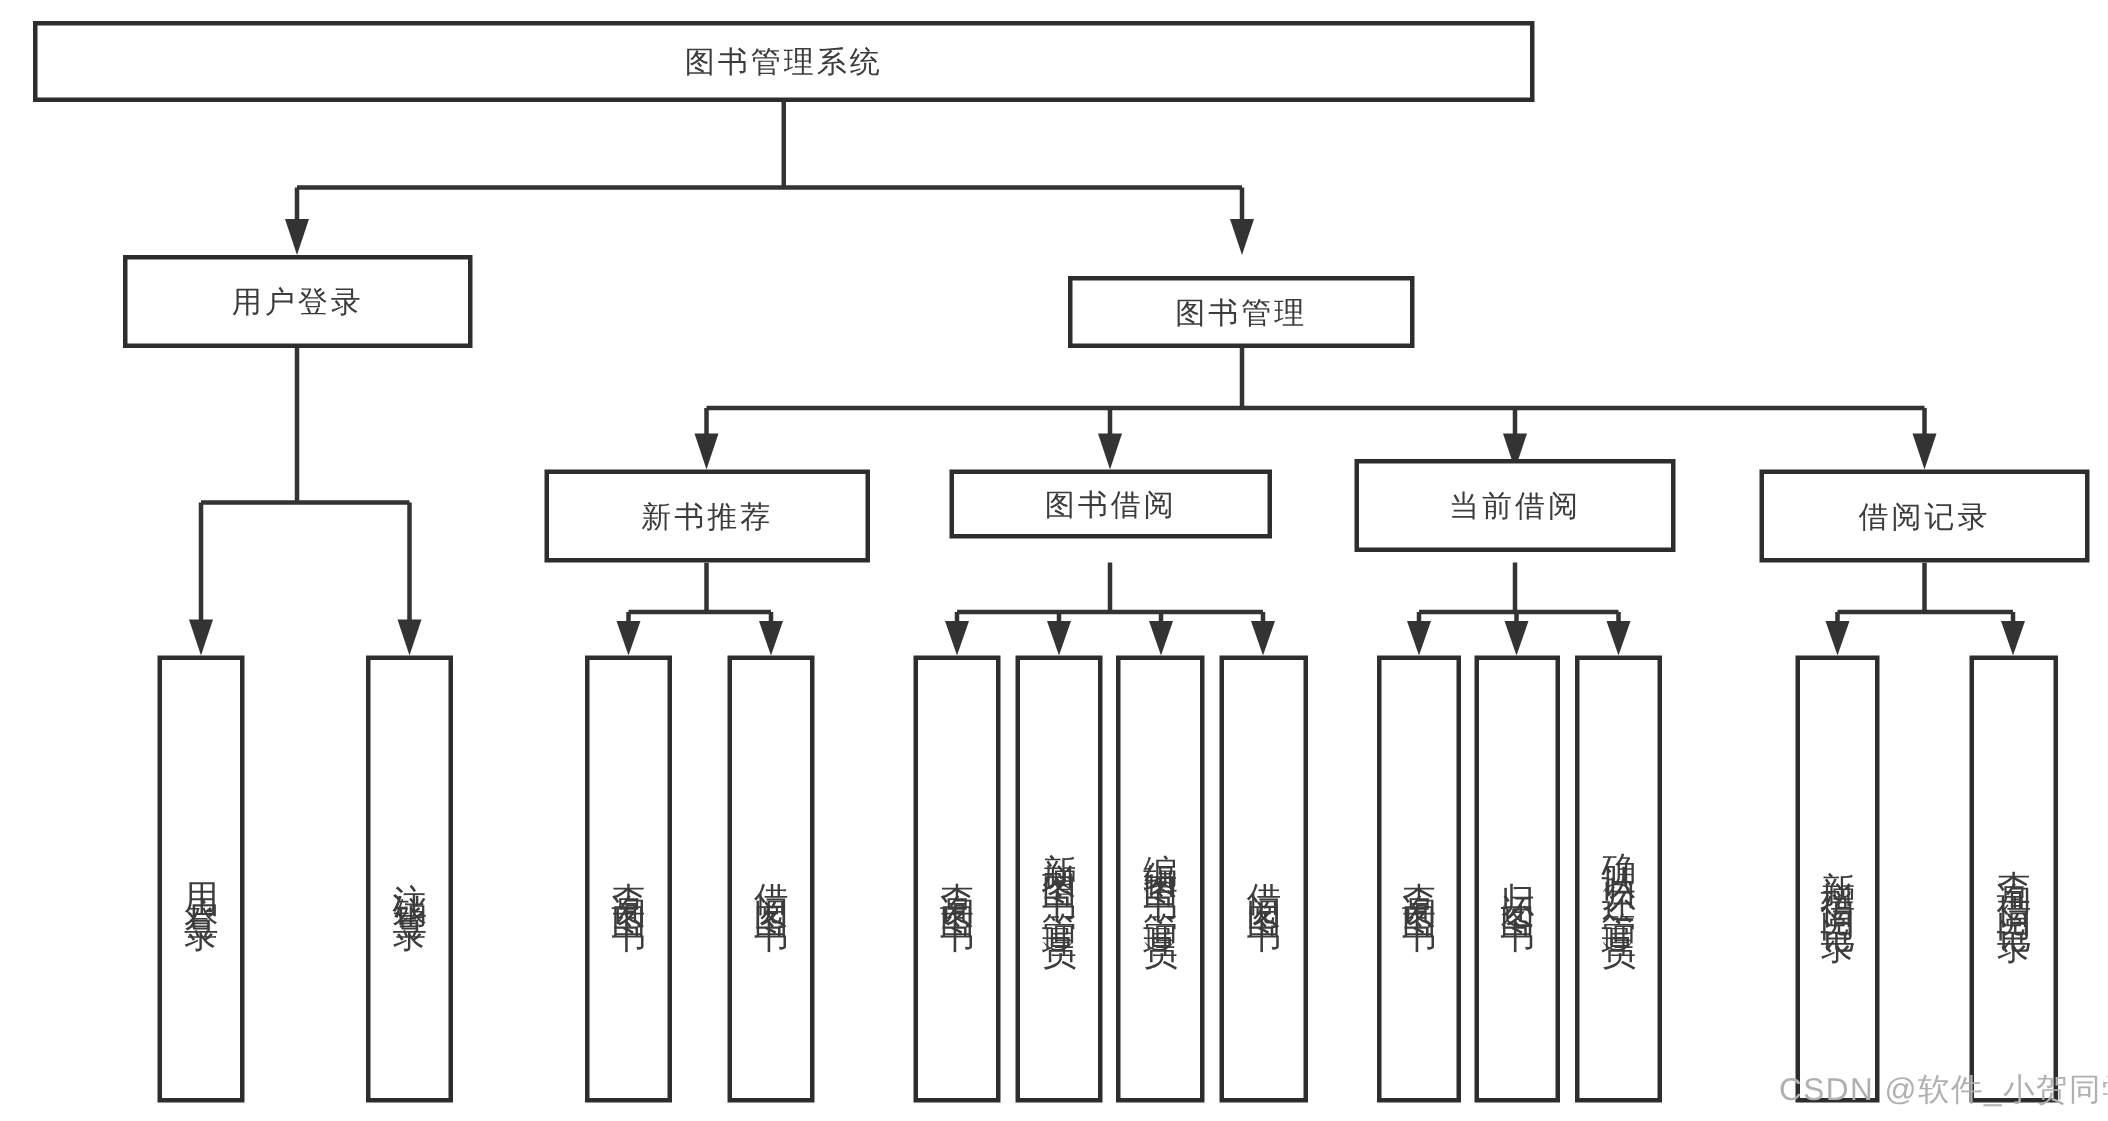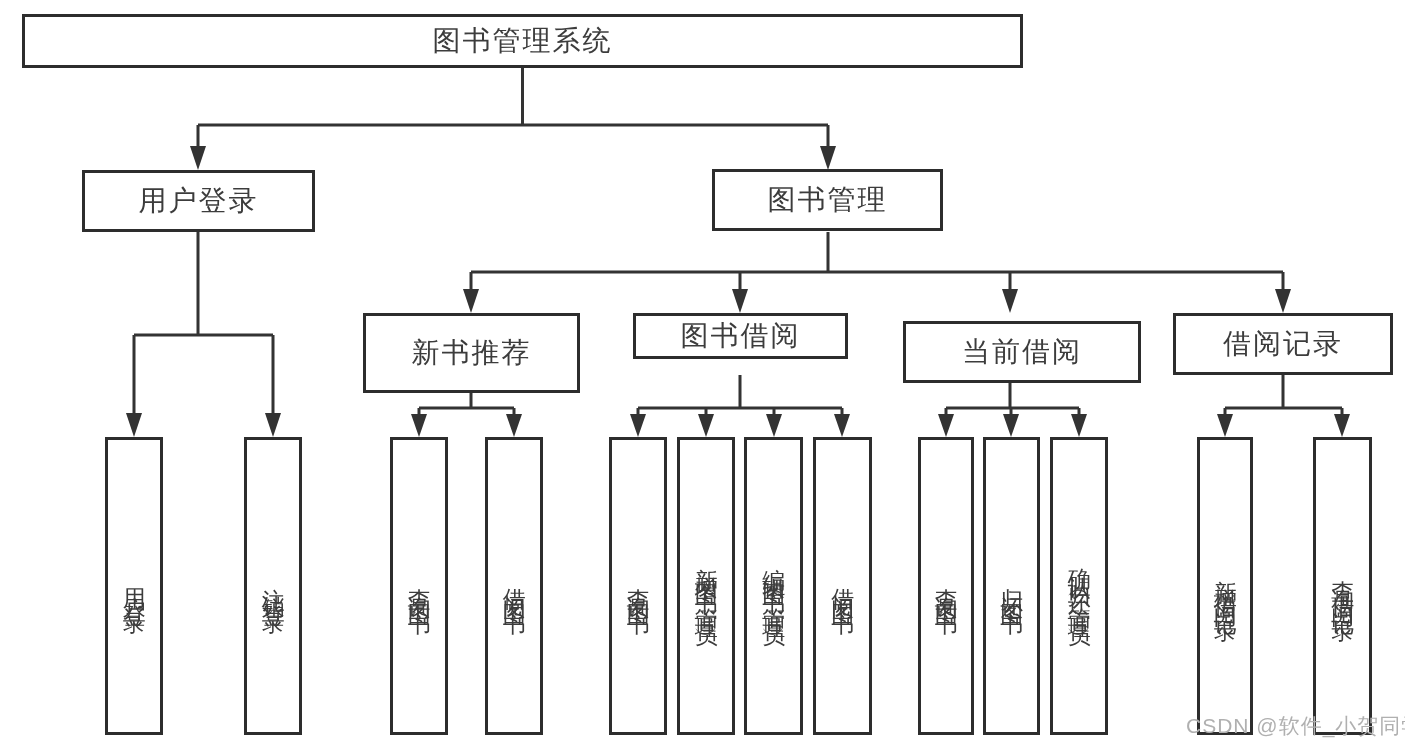--- a/index.html
+++ b/index.html
@@ -20,21 +20,21 @@
   .cline{stroke:var(--line,#333);stroke-width:3;fill:none;}
   .ahead{fill:var(--line,#333);stroke:none;}
   .node{
     position:absolute;z-index:2;
     background:#fff;
     border:3px solid var(--box_border,#2d2d2d);
     box-sizing:border-box;
     display:flex;align-items:center;justify-content:center;
     color:var(--text,#3c3c3c);
   }
-  .node.h{font-size:28px;letter-spacing:2px;white-space:nowrap;}
+  .node.h{font-size:20px;letter-spacing:2px;white-space:nowrap;}
   .node.leaf .vtext{
     writing-mode:vertical-rl;
     text-orientation:mixed;
     font-size:23px;
     letter-spacing:8px;
     line-height:1.1;
     white-space:nowrap;
     color:var(--text,#3c3c3c);
   }
   .watermark{
@@ -82,25 +82,25 @@
     <polygon class="ahead" points="1071,414 1087,414 1079,437"></polygon>
 
     <path class="cline" d="M1283 375 V408 M1225 408 H1342 M1225 408 V418 M1342 408 V418"></path>
     <polygon class="ahead" points="1217,414 1233,414 1225,437"></polygon>
     <polygon class="ahead" points="1334,414 1350,414 1342,437"></polygon>
   </svg>
 
   <div class="node h" style="left:22px;top:14px;width:1001px;height:54px;">图书管理系统</div>
 
   <div class="node h" style="left:82px;top:170px;width:233px;height:62px;">用户登录</div>
-  <div class="node h" style="left:712px;top:169px;width:231px;height:62px;">图书管理</div>
+  <div class="node h" style="left:712px;top:184px;width:231px;height:48px;">图书管理</div>
 
-  <div class="node h" style="left:363px;top:313px;width:217px;height:80px;text-align:right;">新书推荐</div>
+  <div class="node h" style="left:363px;top:313px;width:217px;height:62px;text-align:right;">新书推荐</div>
   <div class="node h" style="left:633px;top:313px;width:215px;height:46px;">图书借阅</div>
-  <div class="node h" style="left:903px;top:321px;width:238px;height:62px;">当前借阅</div>
+  <div class="node h" style="left:903px;top:306px;width:214px;height:62px;">当前借阅</div>
   <div class="node h" style="left:1173px;top:313px;width:220px;height:62px;">借阅记录</div>
 
   <div class="node leaf" style="left:105px;top:437px;width:58px;height:298px;">
     <span class="vtext">用户登录</span>
   </div>
   <div class="node leaf" style="left:244px;top:437px;width:58px;height:298px;">
     <span class="vtext">注销登录</span>
   </div>
 
   <div class="node leaf" style="left:390px;top:437px;width:58px;height:298px;">

